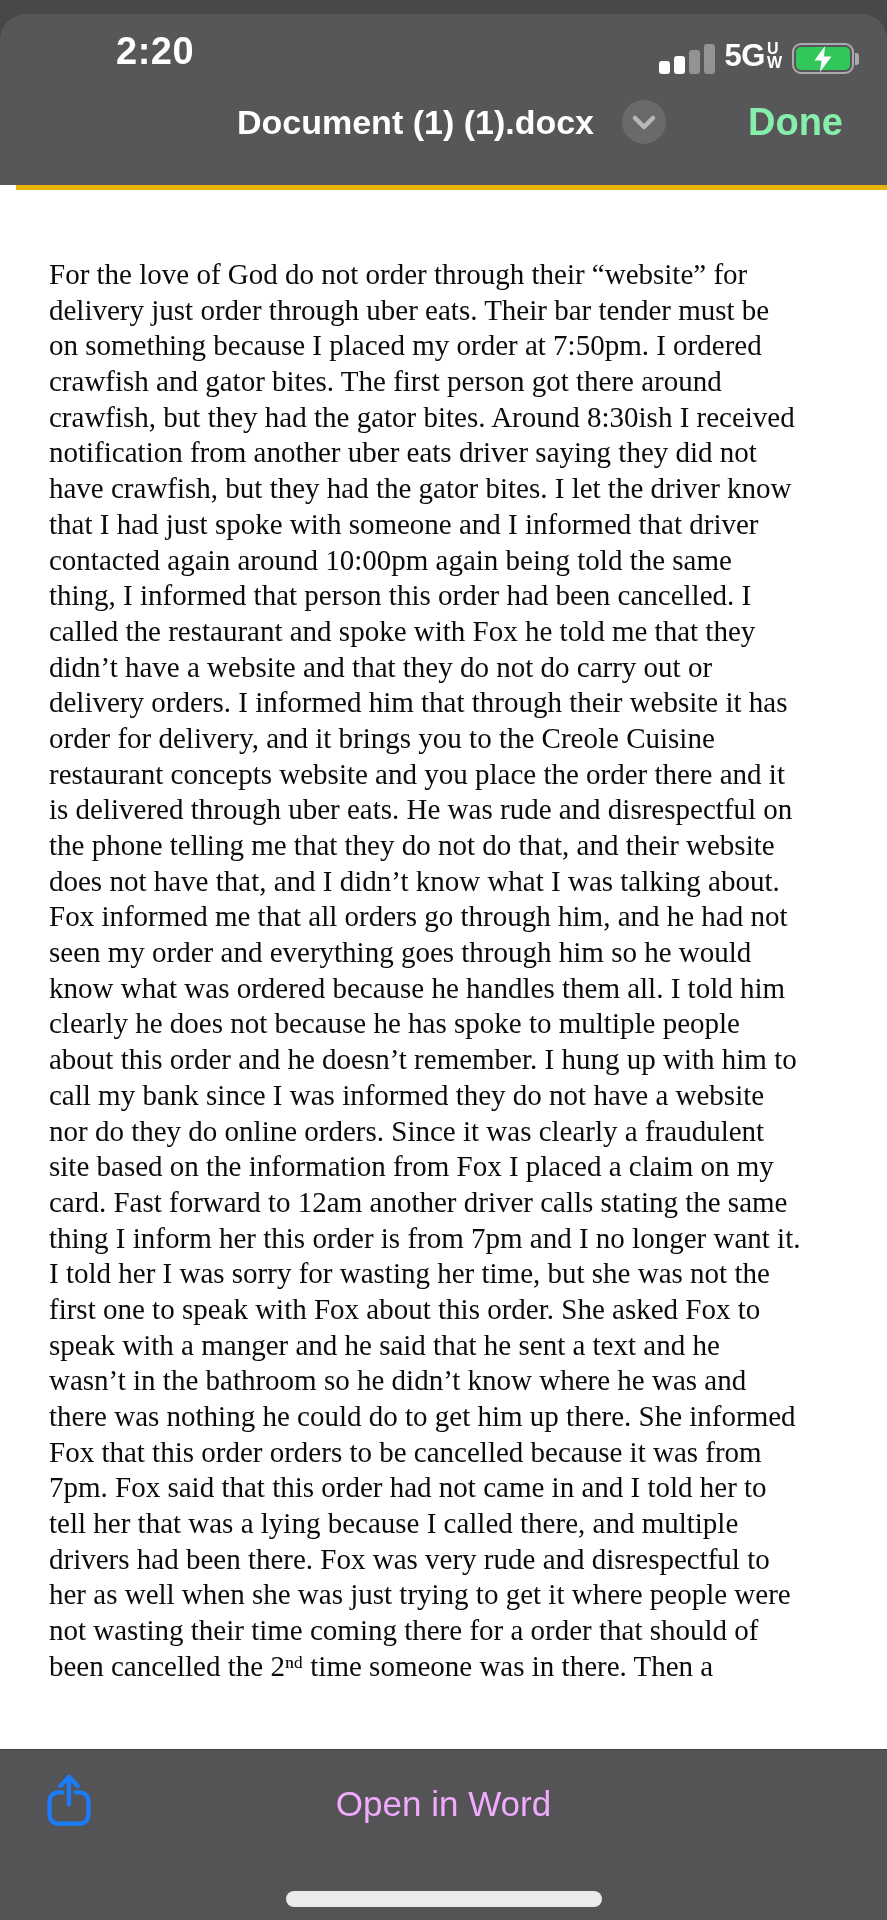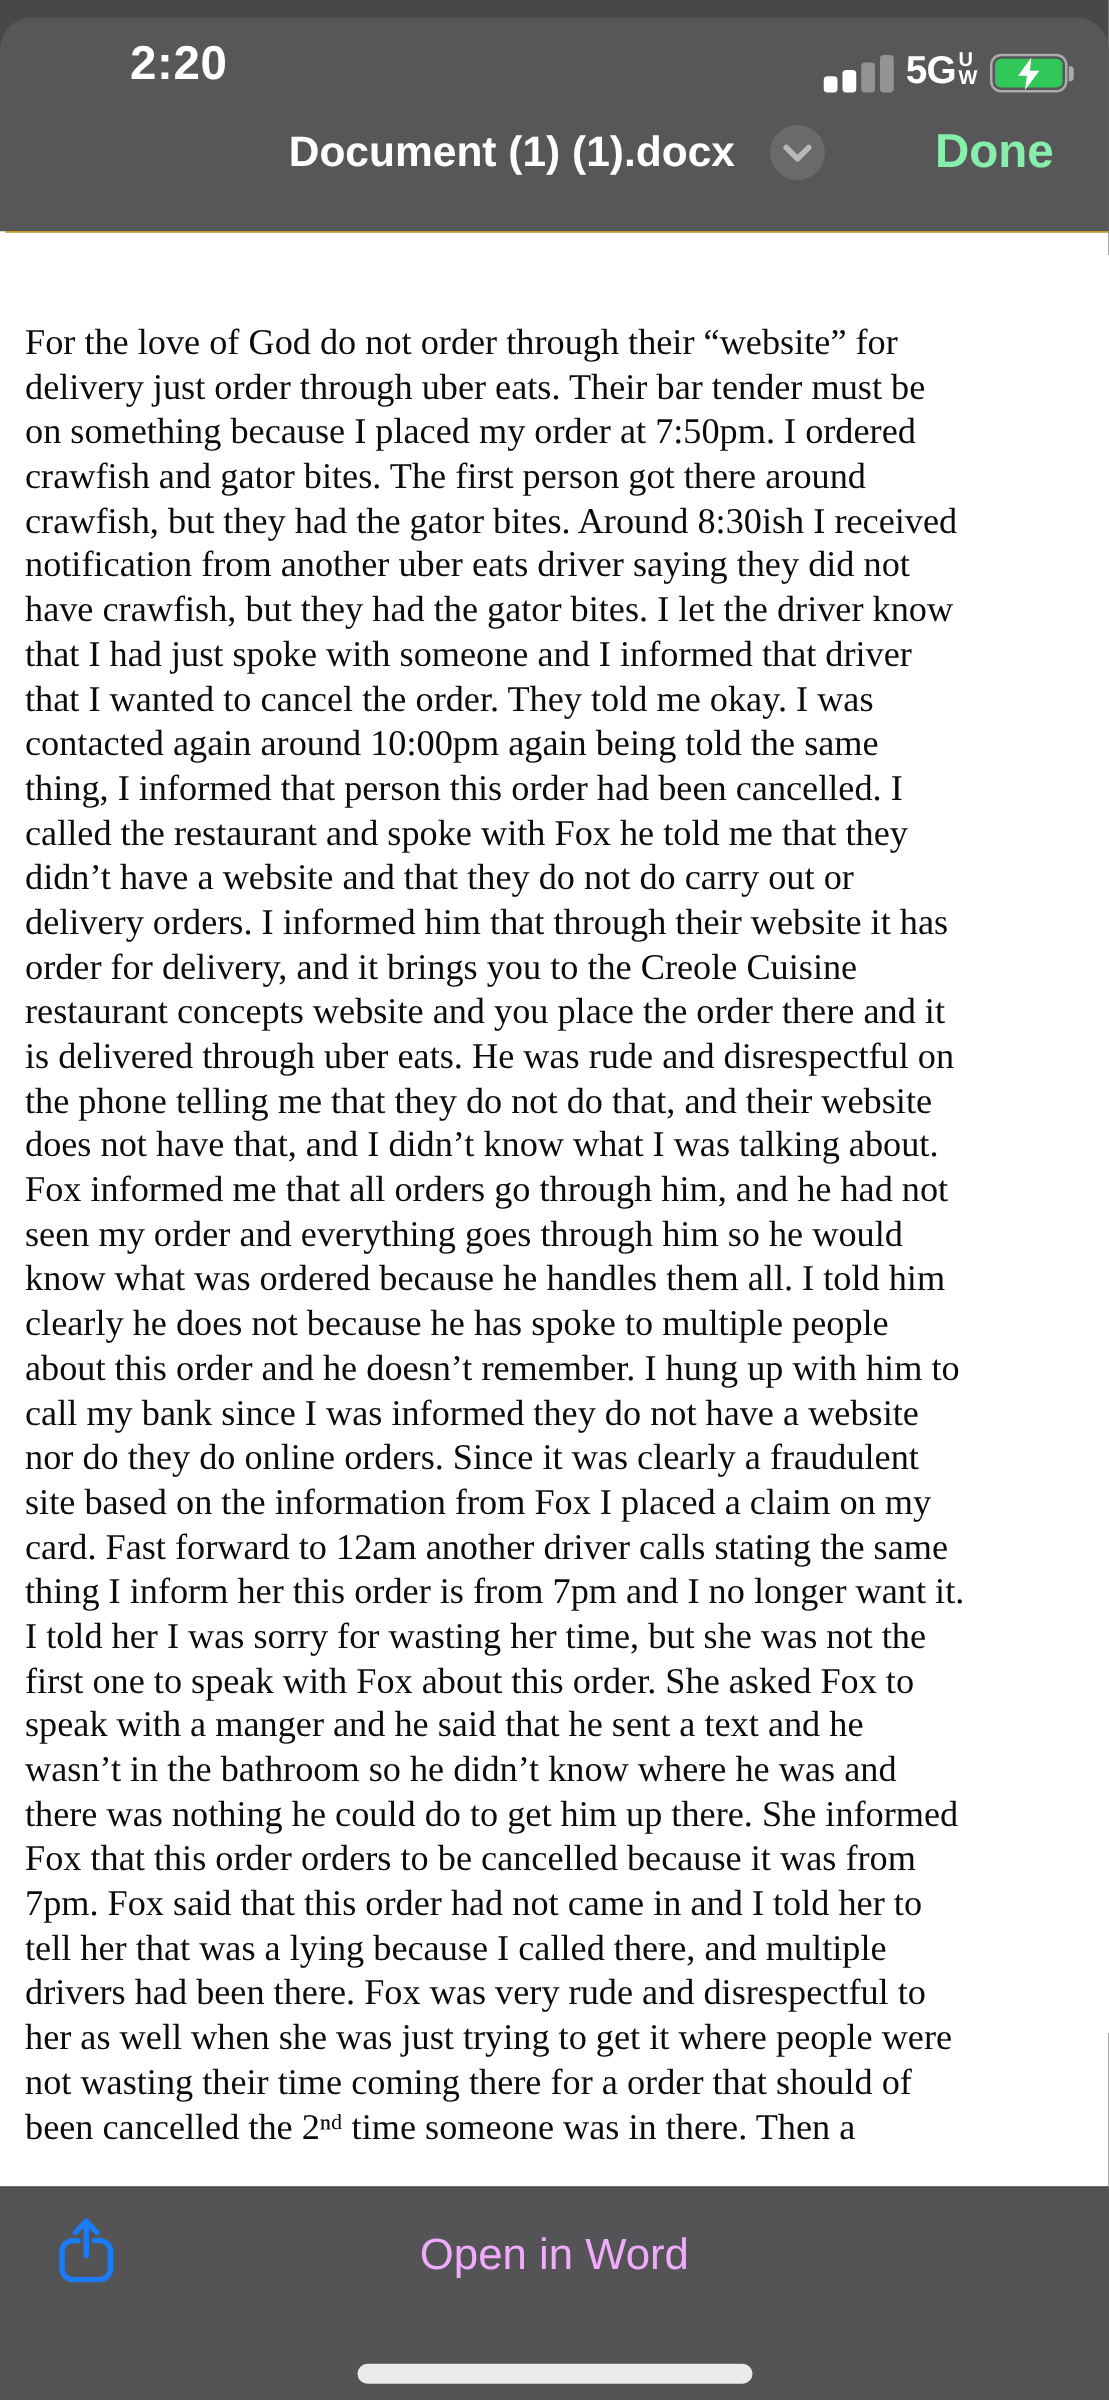--- a/index.html
+++ b/index.html
@@ -12,23 +12,23 @@
     position:relative;
   }
   .sheet{
     position:absolute;left:0;right:0;top:14px;bottom:0;
     background:#57575a;
     border-radius:26px 26px 0 0;
     overflow:hidden;
   }
   
   .chrome-top{
-    position:absolute;left:4px;right:0;top:0;height:171px;
+    position:absolute;left:16px;right:0;top:0;height:171px;
     background:#57575a;
-    border-bottom:1px solid #eab308;
+    border-bottom:5px solid #eab308;
     z-index:3;
   }
   .status-bar{position:absolute;left:0;right:0;top:0;height:70px;}
   .time{
     position:absolute;left:100px;top:16px;
     color:#ffffff;font-size:38px;font-weight:600;letter-spacing:.5px;
   }
   .status-icons{
     position:absolute;right:28px;top:20px;height:40px;
     display:flex;align-items:flex-end;gap:10px;
@@ -62,21 +62,21 @@
   .done-btn{
     position:absolute;right:44px;top:50%;transform:translateY(-50%);
     color:#86efac;font-size:38px;font-weight:700;cursor:pointer;
   }
   
   .page{
     position:absolute;left:0;right:0;top:171px;height:1565px;
     background:#ffffff;overflow:hidden;z-index:1;
   }
   .doc-text{
-    padding:72px 0 0 20px;
+    padding:72px 0 0 49px;
     font-family:"Liberation Serif","DejaVu Serif",serif;
     font-size:29px;color:#0b0b0b;
   }
   .doc-line{white-space:nowrap;height:35.7px;line-height:35.7px;}
   
   .chrome-bottom{
     position:absolute;left:0;right:0;bottom:0;height:170px;
     background:#545457;
     box-shadow:0 -1px 0 #434345;
     z-index:3;
@@ -142,21 +142,20 @@
   <div class="page">
     <div class="doc-text" id="doc-lines">
         <div class="doc-line">For the love of God do not order through their “website” for</div>
         <div class="doc-line">delivery just order through uber eats. Their bar tender must be</div>
         <div class="doc-line">on something because I placed my order at 7:50pm. I ordered</div>
         <div class="doc-line">crawfish and gator bites. The first person got there around</div>
         <div class="doc-line">crawfish, but they had the gator bites. Around 8:30ish I received</div>
         <div class="doc-line">notification from another uber eats driver saying they did not</div>
         <div class="doc-line">have crawfish, but they had the gator bites. I let the driver know</div>
         <div class="doc-line">that I had just spoke with someone and I informed that driver</div>
-        <div class="doc-line">that I wanted to cancel the order. They told me okay. I was</div>
         <div class="doc-line">contacted again around 10:00pm again being told the same</div>
         <div class="doc-line">thing, I informed that person this order had been cancelled. I</div>
         <div class="doc-line">called the restaurant and spoke with Fox he told me that they</div>
         <div class="doc-line">didn’t have a website and that they do not do carry out or</div>
         <div class="doc-line">delivery orders. I informed him that through their website it has</div>
         <div class="doc-line">order for delivery, and it brings you to the Creole Cuisine</div>
         <div class="doc-line">restaurant concepts website and you place the order there and it</div>
         <div class="doc-line">is delivered through uber eats. He was rude and disrespectful on</div>
         <div class="doc-line">the phone telling me that they do not do that, and their website</div>
         <div class="doc-line">does not have that, and I didn’t know what I was talking about.</div>

